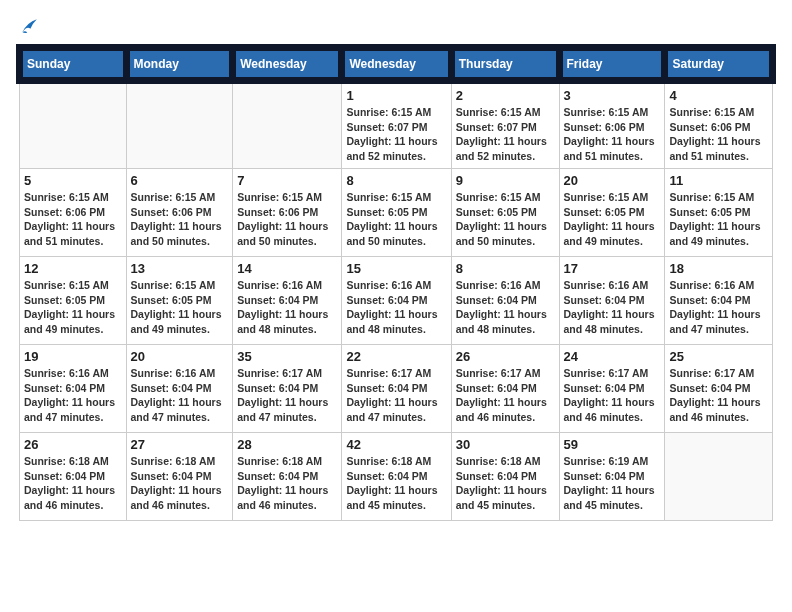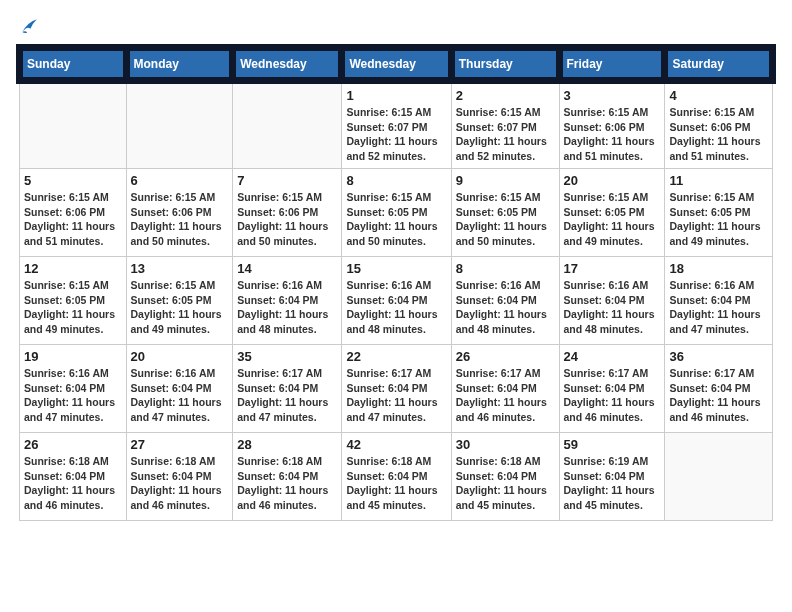--- a/index.html
+++ b/index.html
@@ -219,21 +219,21 @@
         </td>
         <td>
           <span class="day-number">26</span>
           <div class="day-info">Sunrise: 6:17 AM<br>Sunset: 6:04 PM<br>Daylight: 11 hours and 46 minutes.</div>
         </td>
         <td>
           <span class="day-number">24</span>
           <div class="day-info">Sunrise: 6:17 AM<br>Sunset: 6:04 PM<br>Daylight: 11 hours and 46 minutes.</div>
         </td>
         <td>
-          <span class="day-number">36</span>
+          <span class="day-number">25</span>
           <div class="day-info">Sunrise: 6:17 AM<br>Sunset: 6:04 PM<br>Daylight: 11 hours and 46 minutes.</div>
         </td>
       </tr>
       <tr class="week-row">
         <td>
           <span class="day-number">26</span>
           <div class="day-info">Sunrise: 6:18 AM<br>Sunset: 6:04 PM<br>Daylight: 11 hours and 46 minutes.</div>
         </td>
         <td>
           <span class="day-number">27</span>

